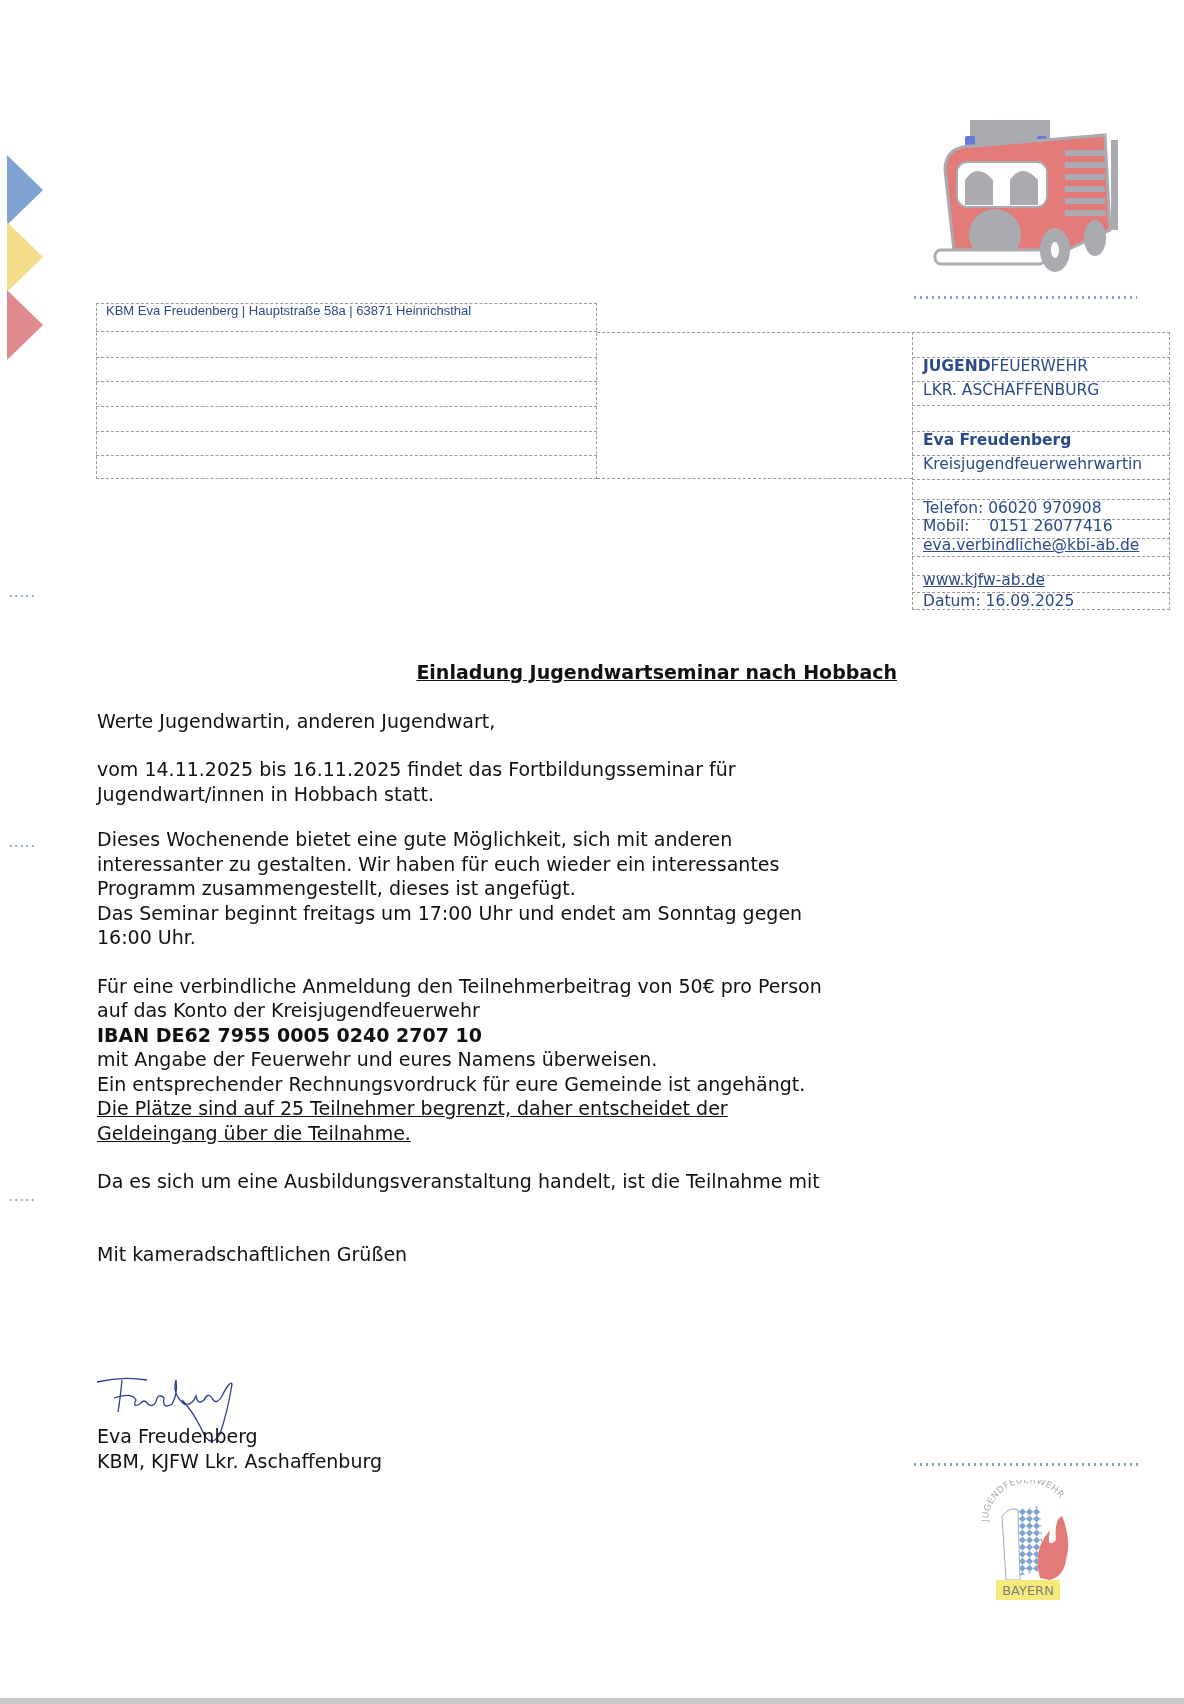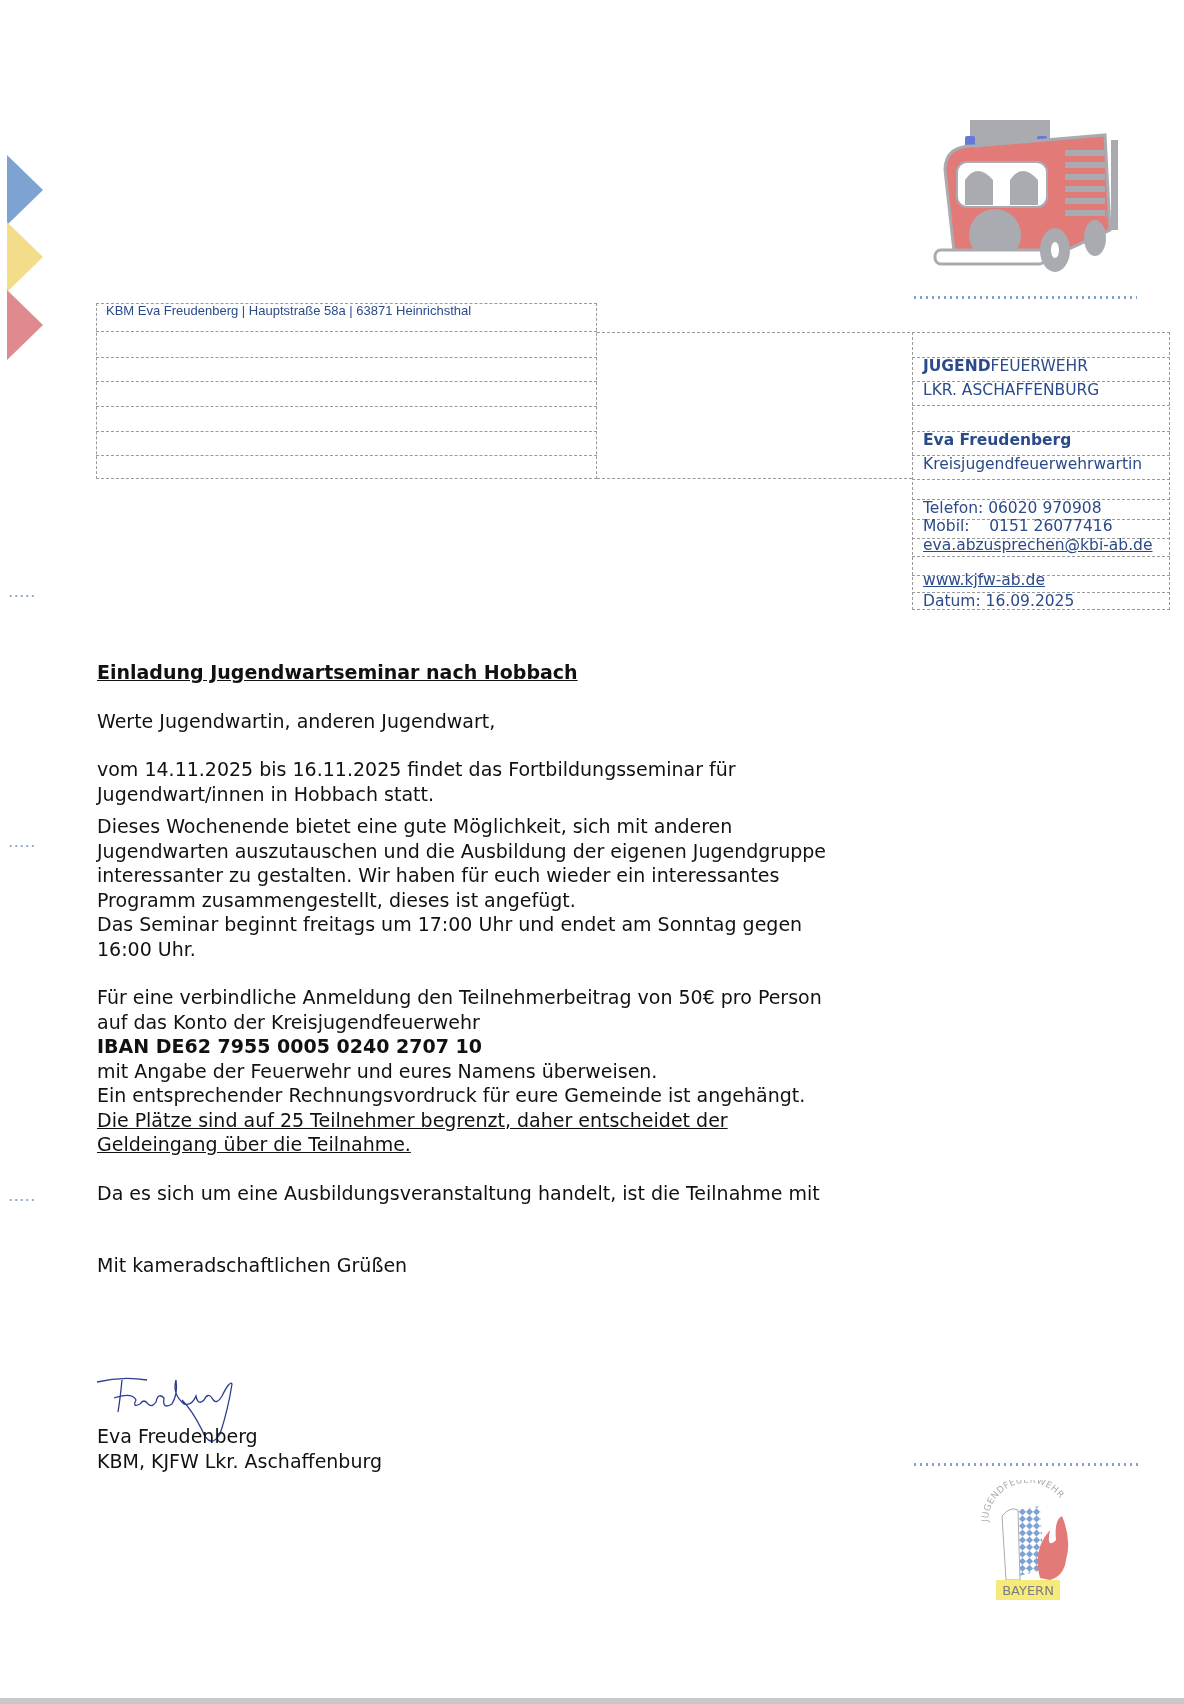--- a/index.html
+++ b/index.html
@@ -28,21 +28,21 @@
   .hline { position: absolute; border-top: 1.5px dashed #9a9a9a; height: 0; }
 
   .sender { position: absolute; left: 106px; top: 303px; font-family: "Liberation Sans", sans-serif;
             font-size: 13px; color: #2b4a8a; }
 
   .rc { position: absolute; left: 923px; color: #2b4a8a; font-size: 15.5px; white-space: nowrap; }
   .rc b { font-weight: bold; }
 
   .body-text { position: absolute; left: 97px; width: 800px; font-size: 19px; line-height: 24.5px; color: #111; }
   .body-text p { margin: 0; }
-  .title { font-weight: bold; text-decoration: underline; }
+  .title { font-weight: bold; text-decoration: underline; text-align: right; }
   .iban { font-weight: bold; }
   .ul { text-decoration: underline; }
 
   .bottom-bar { position: absolute; left: 0; top: 1698px; width: 1184px; height: 6px; background: #c8c8c8; }
 </style>
 </head>
 <body>
 
 <div class="diamond d-blue"></div>
 <div class="diamond d-yellow"></div>
@@ -104,34 +104,33 @@
 <div class="hline" style="left:912px; top:556px; width:258px"></div>
 <div class="hline" style="left:912px; top:575px; width:258px"></div>
 <div class="hline" style="left:912px; top:592px; width:258px"></div>
 
 <div class="rc" style="top:357px"><b>JUGEND</b><span>FEUERWEHR</span></div>
 <div class="rc" style="top:381px">LKR. ASCHAFFENBURG</div>
 <div class="rc" style="top:431px; font-weight:bold">Eva Freudenberg</div>
 <div class="rc" style="top:455px">Kreisjugendfeuerwehrwartin</div>
 <div class="rc" style="top:499px"><span>Telefon:</span> <span>06020 970908</span></div>
 <div class="rc" style="top:517px"><span>Mobil:</span>&nbsp;&nbsp;&nbsp;&nbsp;<span>0151 26077416</span></div>
-<div class="rc" style="top:536px; text-decoration:underline">eva.abzusprechen@kbi-ab.de</div>
+<div class="rc" style="top:536px; text-decoration:underline">eva.verbindliche@kbi-ab.de</div>
 <div class="rc" style="top:571px; text-decoration:underline">www.kjfw-ab.de</div>
 <div class="rc" style="top:592px"><span>Datum:</span> <span>16.09.2025</span></div>
 
 <div class="body-text" style="top:660px">
   <p class="title">Einladung Jugendwartseminar nach Hobbach</p>
   <p style="margin-top:24px">Werte Jugendwartin, anderen Jugendwart,</p>
   <div style="margin-top:24px">
     <p>vom 14.11.2025 bis 16.11.2025 findet das Fortbildungsseminar für</p>
     <p>Jugendwart/innen in Hobbach statt.</p>
   </div>
-  <div style="margin-top:8px">
+  <div style="margin-top:21px">
     <p>Dieses Wochenende bietet eine gute Möglichkeit, sich mit anderen</p>
-    <p>Jugendwarten auszutauschen und die Ausbildung der eigenen Jugendgruppe</p>
     <p>interessanter zu gestalten. Wir haben für euch wieder ein interessantes</p>
     <p>Programm zusammengestellt, dieses ist angefügt.</p>
     <p>Das Seminar beginnt freitags um 17:00 Uhr und endet am Sonntag gegen</p>
     <p>16:00 Uhr.</p>
   </div>
   <div style="margin-top:24px">
     <p>Für eine verbindliche Anmeldung den Teilnehmerbeitrag von 50€ pro Person</p>
     <p>auf das Konto der Kreisjugendfeuerwehr</p>
     <p class="iban">IBAN DE62 7955 0005 0240 2707 10</p>
     <p>mit Angabe der Feuerwehr und eures Namens überweisen.</p>

